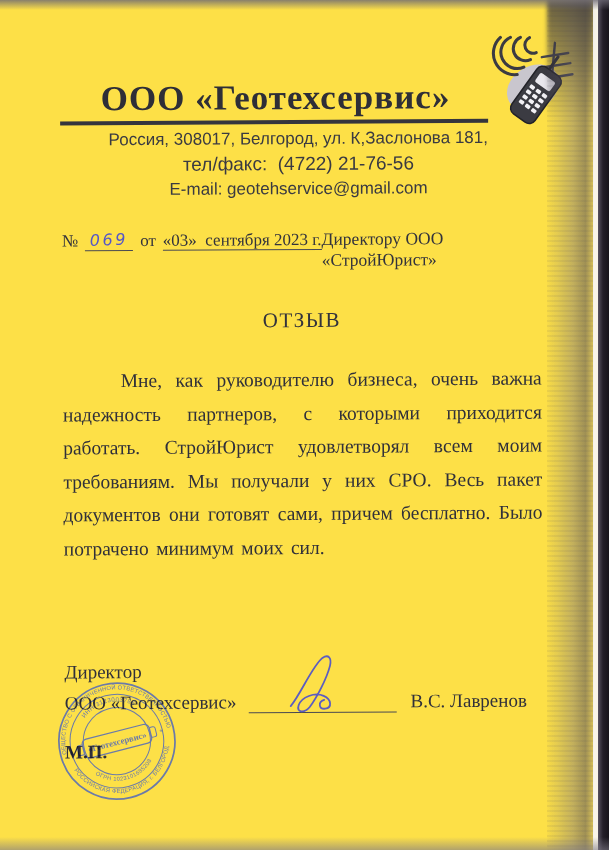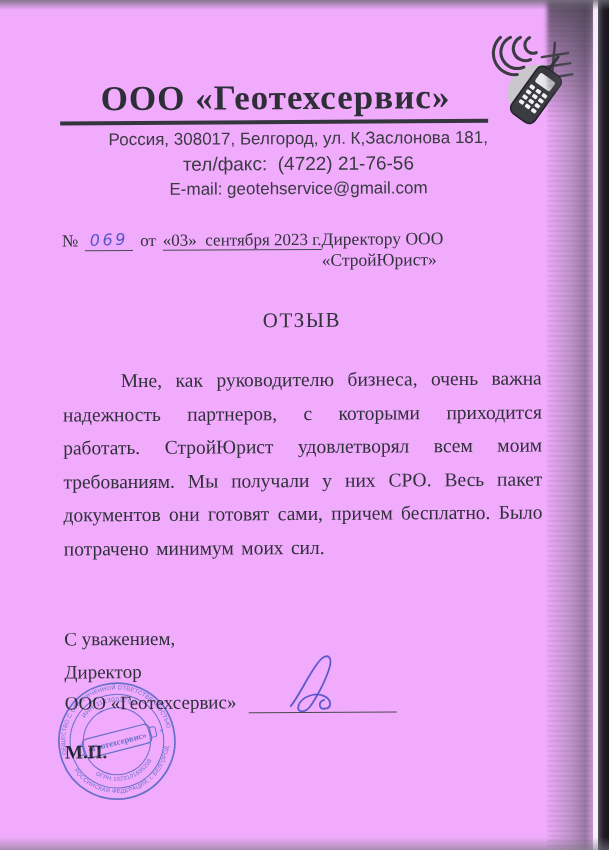--- a/index.html
+++ b/index.html
@@ -1,16 +1,16 @@
 <!DOCTYPE html>
 <html style="--ink-blue: #5456c8; --stamp-blue: #4a63bf; --text: #33333c;"><head>
 <meta charset="utf-8">
 <style>
   html,body{margin:0;padding:0;width:609px;height:850px;overflow:hidden;background:#2b2830;}
-  .scan{position:relative;width:609px;height:850px;background:#f0abfc;overflow:hidden;
+  .scan{position:relative;width:609px;height:850px;background:#fde047;overflow:hidden;
         font-family:"Liberation Serif","DejaVu Serif",serif;color:var(--text,#33333c);}
   .content{position:absolute;inset:0;transform:rotate(-0.35deg);transform-origin:50% 50%;}
 
   
   .company-title{position:absolute;top:78px;left:0;width:555px;text-align:center;
         font-size:35px;font-weight:bold;letter-spacing:1px;color:#2e2e37;}
   .header-rule{position:absolute;top:120px;left:62px;width:428px;height:4px;background:#35353d;}
   .addr{position:absolute;left:20px;width:560px;text-align:center;
         font-family:"Liberation Sans","DejaVu Sans",sans-serif;color:#3a3a42;white-space:pre;}
   .addr-1{top:129px;font-size:17px;}
@@ -122,25 +122,25 @@
         <span class="num-slot"><span class="hand">069</span></span>
         <span>от</span>
         <span class="date-ul">«03»  сентября 2023 г.</span>
       </div>
       <div class="ref-right">Директору ООО «СтройЮрист»</div>
     </div>
 
     <div class="letter-title">ОТЗЫВ</div>
     <p class="letter-body">Мне, как руководителю бизнеса, очень важна надежность партнеров, с которыми приходится работать. СтройЮрист удовлетворял всем моим требованиям. Мы получали у них СРО. Весь пакет документов они готовят сами, причем бесплатно. Было потрачено минимум моих сил.</p>
 
-    <div class="closing-line regards">С уважением,</div>
     <div class="closing-line position">Директор</div>
     <div class="sign-row">
       <span>ООО «Геотехсервис»</span>
       <span class="sig-line"></span>
+      <span>В.С. Лавренов</span>
     </div>
     <div class="closing-line mp">М.П.</div>
 
     <svg class="signature" viewBox="0 0 78 64">
       <path d="M8 56 C 18 44, 30 16, 40 8 C 46 4, 49.5 8, 47.5 16 C 44 29, 34 48, 27 57
                C 22 63, 13 63, 16 55 C 19 47, 32 42, 41 46 C 49 49.5, 49.5 58, 42.5 58.8
                C 36 59.4, 35 52, 41.5 50" fill="none" stroke="currentColor" stroke-width="1.8" stroke-linecap="round"></path>
     </svg>
 
     <svg class="stamp" viewBox="0 0 120 120">

